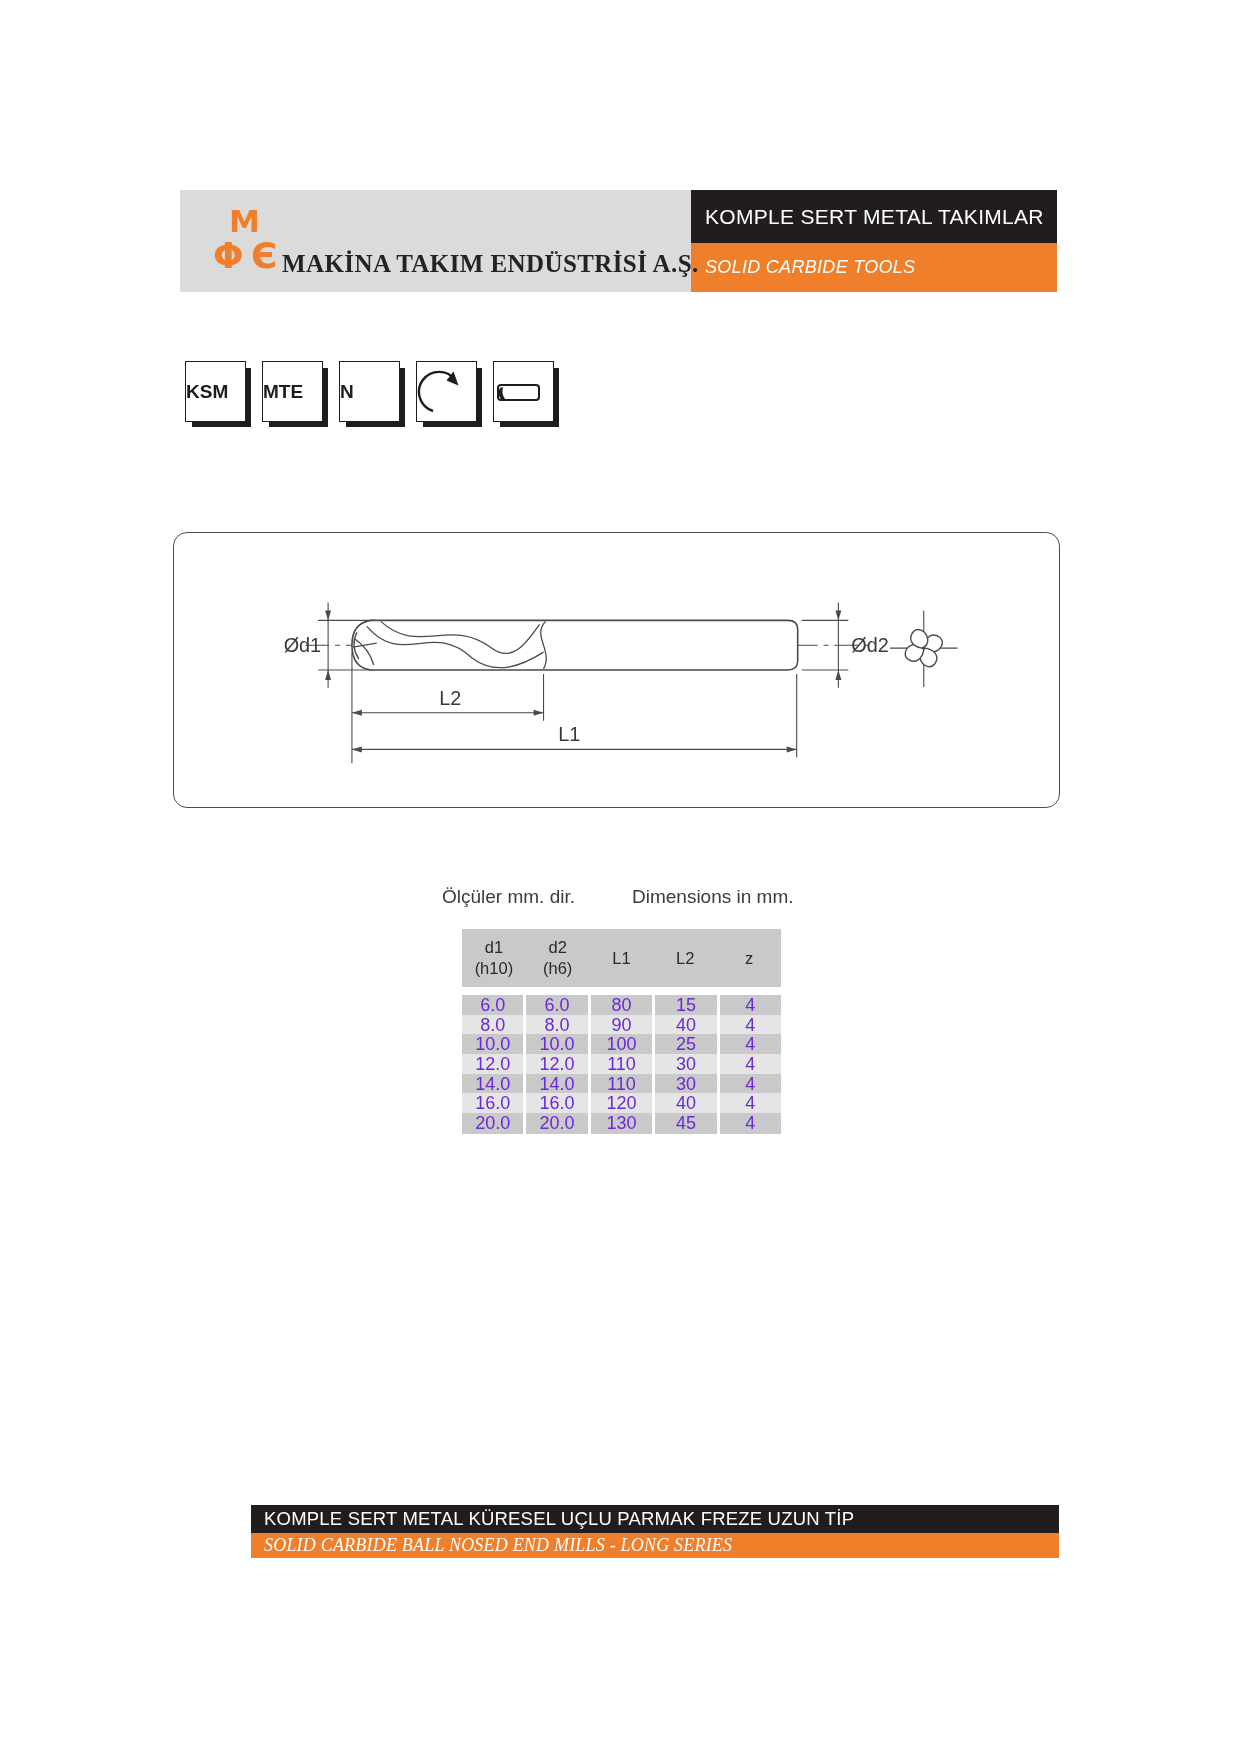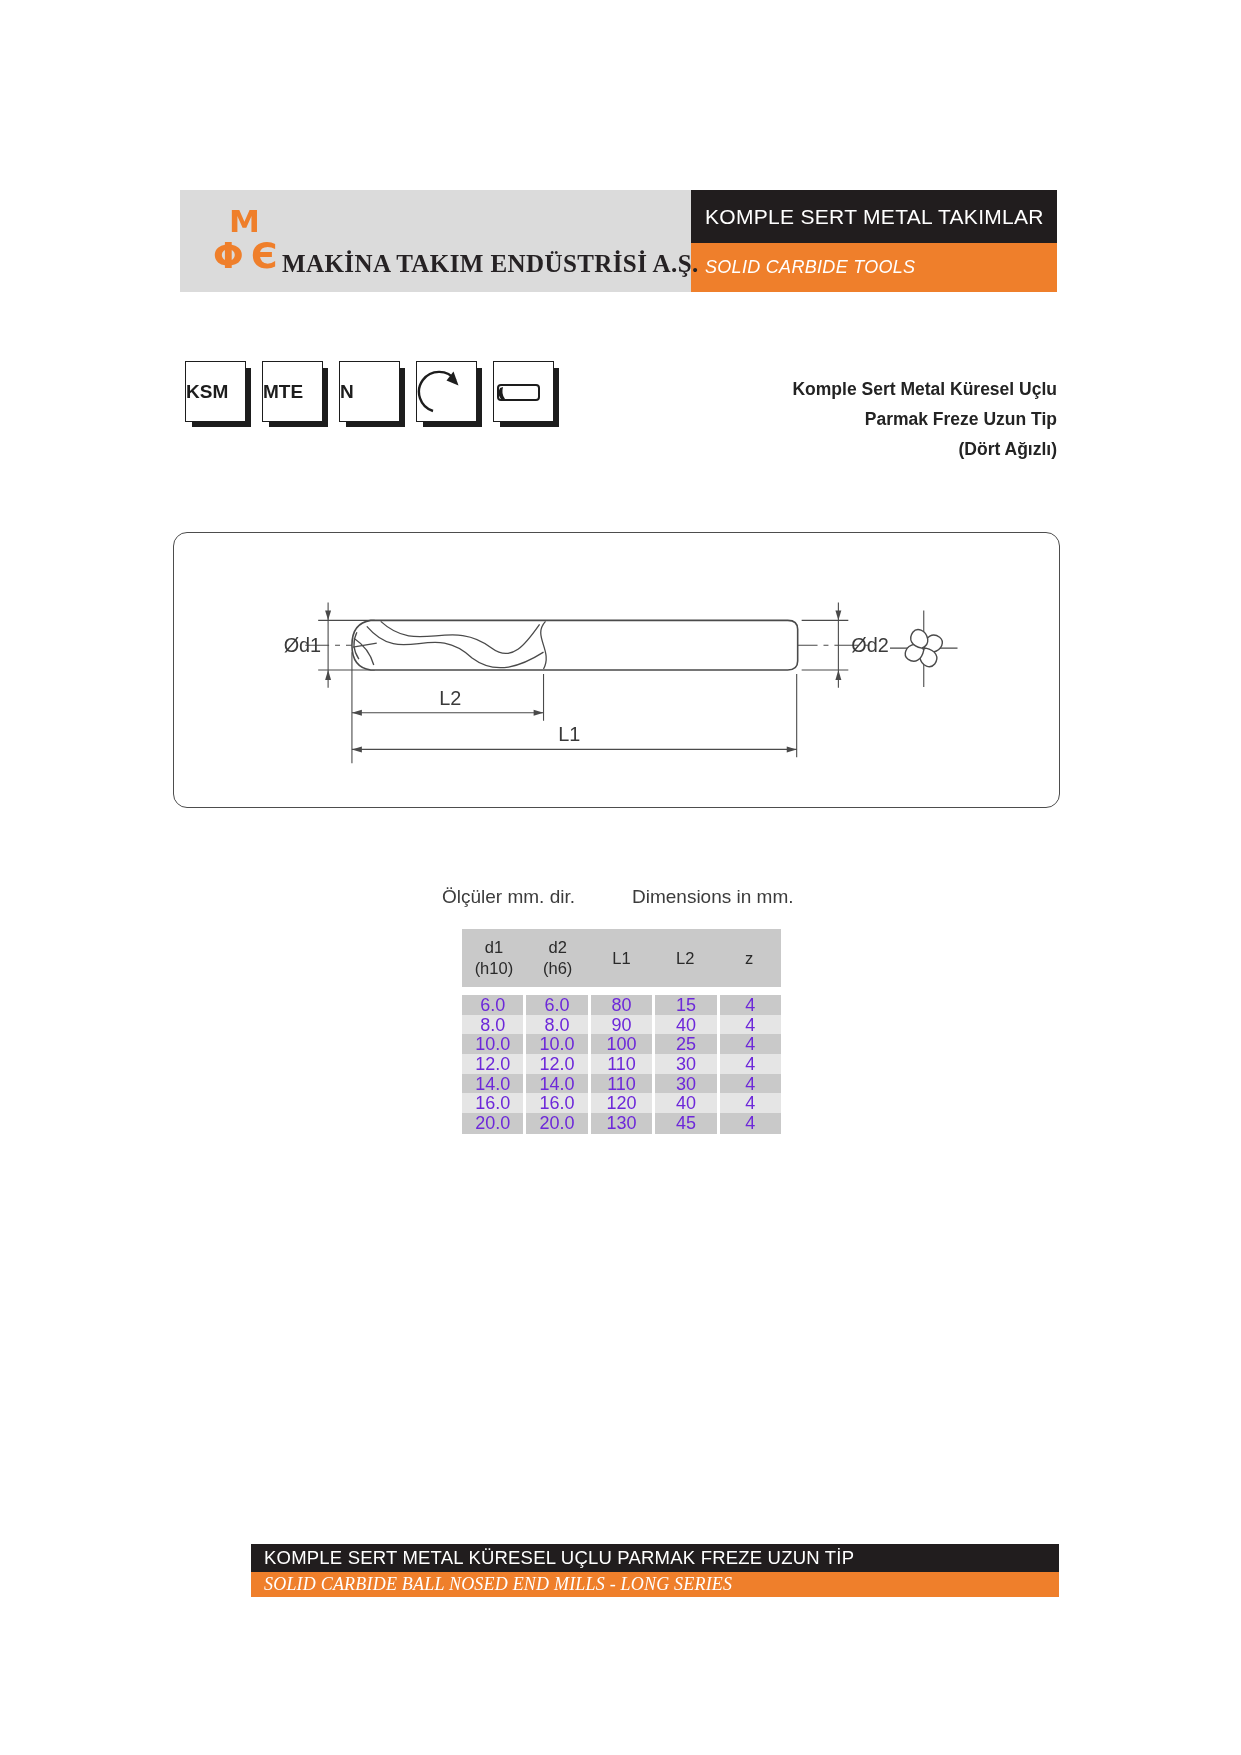--- a/index.html
+++ b/index.html
@@ -48,21 +48,21 @@
   .dim-table{position:absolute;left:462px;top:929px;width:319px;}
   .thead{height:58px;background:var(--row-dark);display:grid;grid-template-columns:repeat(5,1fr);align-items:center;margin-bottom:8px;}
   .th{text-align:center;font-size:16.5px;color:#2a2a2a;white-space:pre-line;line-height:1.25;}
   .trow{display:grid;grid-template-columns:repeat(5,1fr);column-gap:3px;height:19.7px;}
   .trow .td{display:flex;align-items:center;justify-content:center;font-size:18px;color:#6d28d9;}
   .trow.dark .td{background:var(--row-dark);}
   .trow.light .td{background:var(--row-light);}
 
   
   .footer{position:absolute;left:251px;top:1505px;width:808px;}
-  .footer .f-black{height:28px;background:var(--bar-black);color:#fff;display:flex;align-items:center;padding-left:13px;font-size:18.5px;letter-spacing:.2px;white-space:nowrap;margin-top:39px;}
+  .footer .f-black{height:28px;background:var(--bar-black);color:#fff;display:flex;align-items:center;padding-left:13px;font-size:18.5px;letter-spacing:.2px;white-space:nowrap;}
   .footer .f-orange{height:25px;background:var(--orange);color:#fff;display:flex;align-items:center;padding-left:13px;font-size:18px;font-style:italic;letter-spacing:.2px;white-space:nowrap;font-family:Liberation Serif, serif;}
 </style>
 </head>
 <body>
 
 <div class="page">
 
   <div class="header">
     <div class="header-left">
       <div class="logo">
@@ -95,25 +95,20 @@
       </svg>
     </div>
     <div class="badge">
       <svg width="48" height="48" viewBox="0 0 48 48">
         <rect x="4" y="17" width="41" height="15" rx="3" fill="#fff" stroke="#1d1d1d" stroke-width="2"></rect>
         <path d="M 6,20 C 4,24 4,27 7,31 L 11,31 C 8,27 8,23 9,19 Z" fill="#1d1d1d"></path>
       </svg>
     </div>
   </div>
 
-  <div class="product-title">
-    <div>Komple Sert Metal Küresel Uçlu</div>
-    <div>Parmak Freze Uzun Tip</div>
-    <div>(Dört Ağızlı)</div>
-  </div>
 
   <div class="drawing-panel">
     <svg viewBox="0 0 887 276" font-family="Liberation Sans, sans-serif">
       <g stroke="#4a4a4a" fill="none" stroke-width="1.1">
 
         <path d="M 130,113 H 700" stroke-dasharray="24 6 5 6"></path>
 
         <path d="M 143,88 H 200 M 143,138 H 200"></path>
 
         <path d="M 153,70 V 156"></path>

